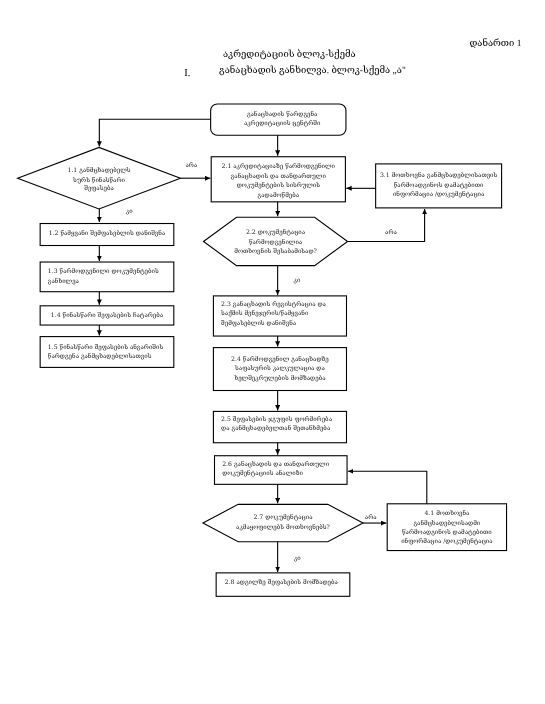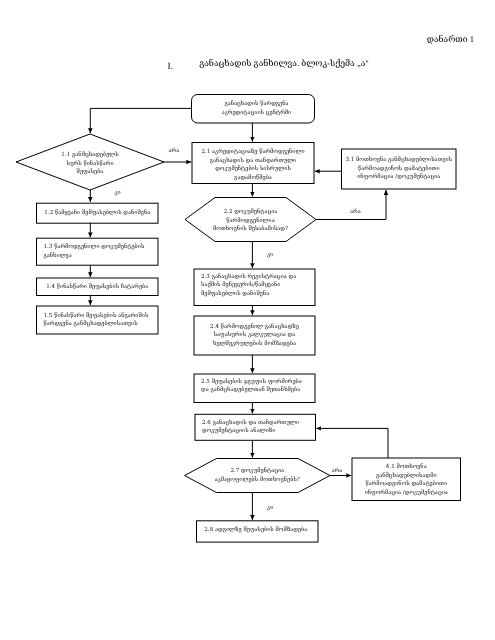--- a/index.html
+++ b/index.html
@@ -19,20 +19,21 @@
   .nodetext{position:absolute;text-align:center;font-size:5.6px;line-height:8.5px;
             color:#1a1a1a;white-space:nowrap;}
   .edgelbl{position:absolute;font-size:5.6px;line-height:5.6px;color:#1a1a1a;white-space:nowrap;}
 </style>
 </head>
 <body>
 
 <div id="page">
 
   <div class="hdr" id="annex">დანართი 1</div>
+  <div class="hdr" id="t1">აკრედიტაციის ბლოკ-სქემა</div>
   <div class="hdr" id="numeral">I.</div>
   <div class="hdr" id="t2">განაცხადის განხილვა. ბლოკ-სქემა „ა"</div>
 
   <svg id="fc" viewBox="0 0 495 640" xmlns="http://www.w3.org/2000/svg">
     <defs>
       <marker id="ah" markerWidth="7" markerHeight="7" refX="4.9" refY="2.3" orient="auto" markerUnits="userSpaceOnUse">
         <path d="M0,0 L4.9,2.3 L0,4.6 z" fill="#000"></path>
       </marker>
     </defs>
     <g id="shapes">

